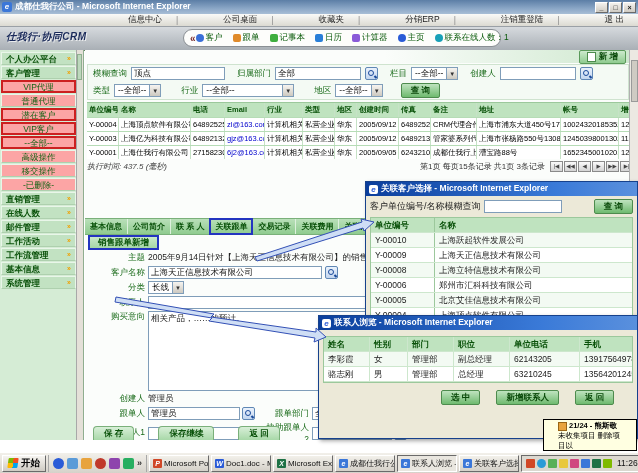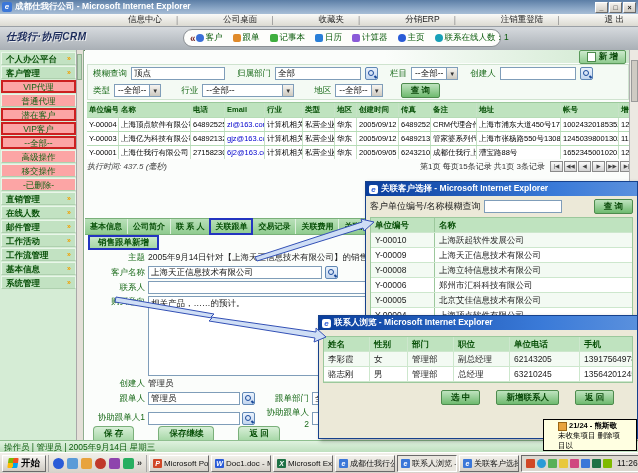--- a/index.html
+++ b/index.html
@@ -471,20 +471,27 @@
       <div class="form-row">
         <span class="fl">主题</span>
         <span class="fval">2005年9月14日针对【上海天正信息技术有限公司】的销售跟单</span>
       </div>
       <div class="form-row">
         <span class="fl">客户名称</span>
         <input class="inp" style="width: 168px;" value="上海天正信息技术有限公司">
         <span class="mag-btn" style="margin-left:3px"></span>
       </div>
       <div class="form-row">
+        <span class="fl">分类</span>
+        <span class="sel">
+          <span class="sv">长线</span>
+          <span class="dd">▼</span>
+        </span>
+      </div>
+      <div class="form-row">
         <span class="fl">联系人</span>
         <input class="inp" style="width: 216px;" value="">
       </div>
       <div class="form-row" style="align-items:flex-start">
         <span class="fl">购买意向</span>
         <div class="ta">相关产品，……的预计。</div>
       </div>
       <div class="form-row">
         <span class="fl">创建人</span>
         <span class="fval">管理员</span>
@@ -611,23 +618,20 @@
         <span class="btn-green">返 回</span>
       </div>
     </div>
   </div>
 
   <svg class="arrows" width="638" height="473" viewBox="0 0 638 473">
     <polygon points="255,257 362,222 361,219 374,222 364,231 363,228 257,261" fill="#cfdef5" stroke="#3350b5" stroke-width="1"></polygon>
     <polygon points="116,297 214,314 211,317 316,332 316,328 326,337 314,342 315,338 209,321 212,318 115,302" fill="#cfdef5" stroke="#3350b5" stroke-width="1"></polygon>
   </svg>
 
-  <div class="statusbar">
-    <span>操作员 | 管理员 | 2005年9月14日 星期三</span>
-  </div>
 
   <div class="tooltip">
     <div class="tt1">
       <span class="tt-ic"></span>
       <span>21/24 - 熊斯敬</span>
     </div>
     <div>未收集项目 删除项目以</div>
     <div>增加可用空间</div>
   </div>
 

